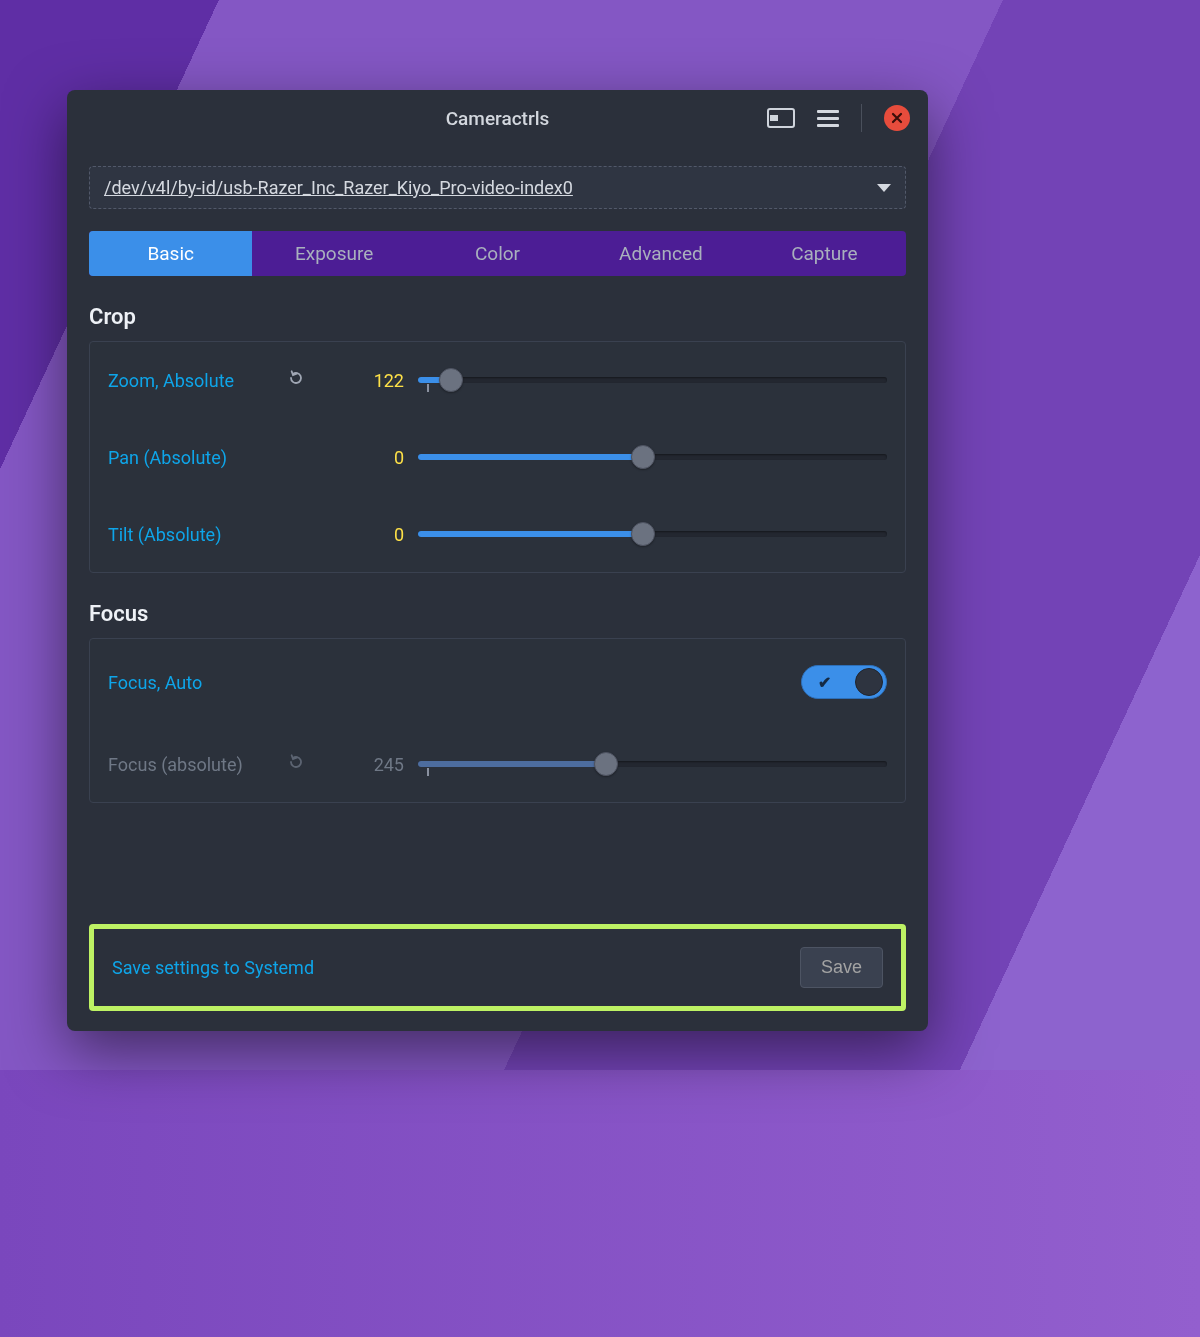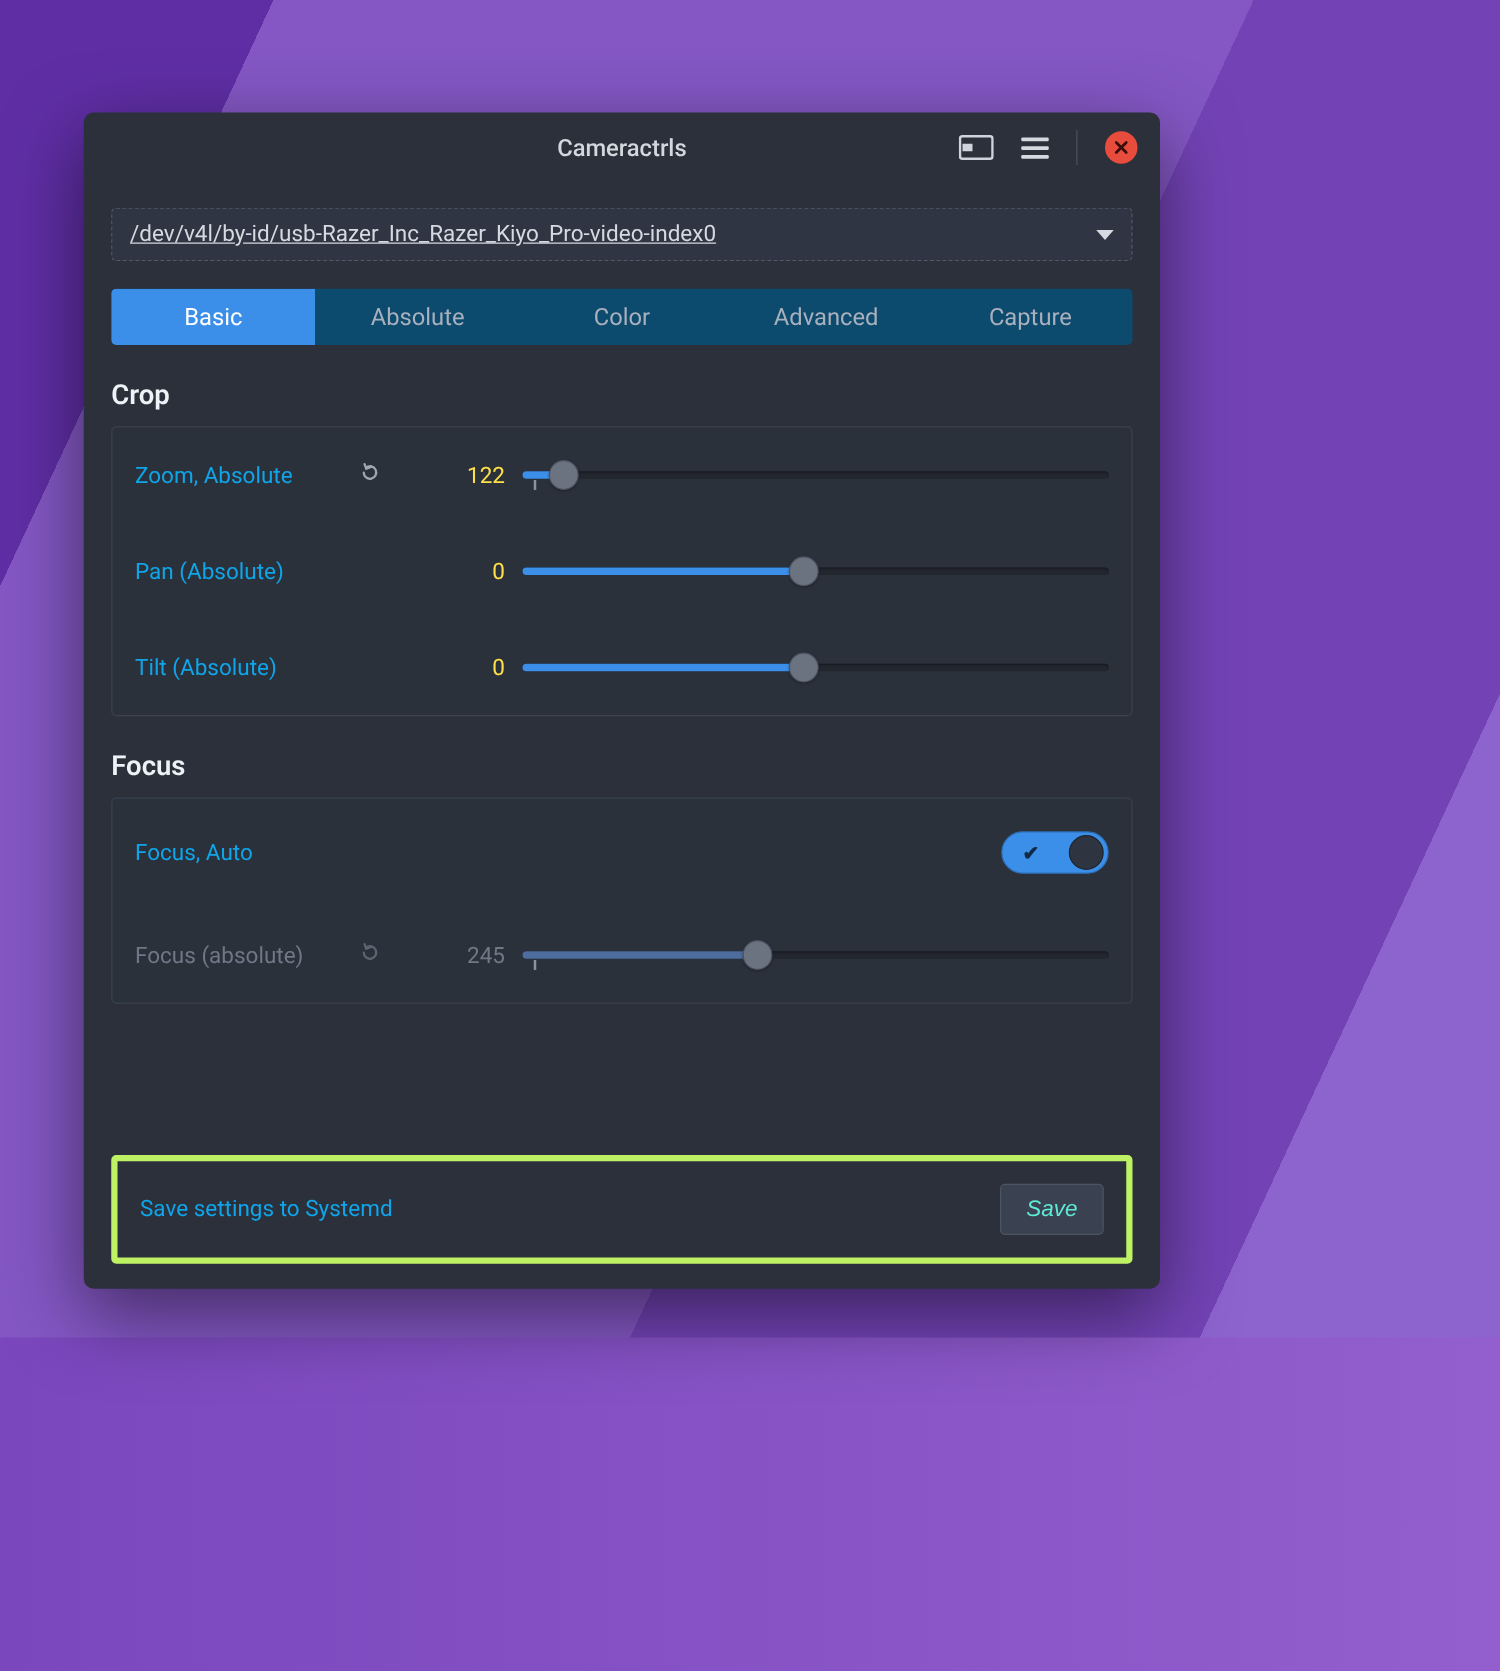--- a/index.html
+++ b/index.html
@@ -109,21 +109,21 @@
   }
   .chevron {
     width: 0; height: 0;
     border-left: 7px solid transparent;
     border-right: 7px solid transparent;
     border-top: 8px solid #d5d9e0;
   }
   .tabs {
     margin-top: 22px;
     display: flex;
-    background: #0c4a6e;
+    background: #4c1d95;
     border-radius: 4px;
     overflow: hidden;
   }
   .tab {
     flex: 1;
     text-align: center;
     padding: 11px 0;
     font-size: 19px;
     color: #a9b0bd;
     cursor: pointer;
@@ -243,24 +243,23 @@
     display: flex;
     align-items: center;
     justify-content: space-between;
     margin-top: 11px;
   }
   .save-btn {
     background: #3a4150;
     border: 1px solid #4d5463;
     border-radius: 4px;
     padding: 9px 20px;
-    color: #5eead4;
+    color: #a3a3a3;
     font-size: 18px;
     cursor: pointer;
-    font-style: italic;
   }
 </style>
 </head>
 <body>
 
 <div class="bg-overlay"></div>
 <div class="bg-overlay2"></div>
 
 <div class="window">
 
@@ -289,21 +288,21 @@
 
   <div class="body">
 
     <div class="device-select">
       <span>/dev/v4l/by-id/usb-Razer_Inc_Razer_Kiyo_Pro-video-index0</span>
       <div class="chevron"></div>
     </div>
 
     <div class="tabs">
       <div class="tab active">Basic</div>
-      <div class="tab">Absolute</div>
+      <div class="tab">Exposure</div>
       <div class="tab">Color</div>
       <div class="tab">Advanced</div>
       <div class="tab">Capture</div>
     </div>
 
     <div class="section-title">Crop</div>
     <div class="panel">
 
       <div class="row">
         <div class="row-label">Zoom, Absolute</div>

